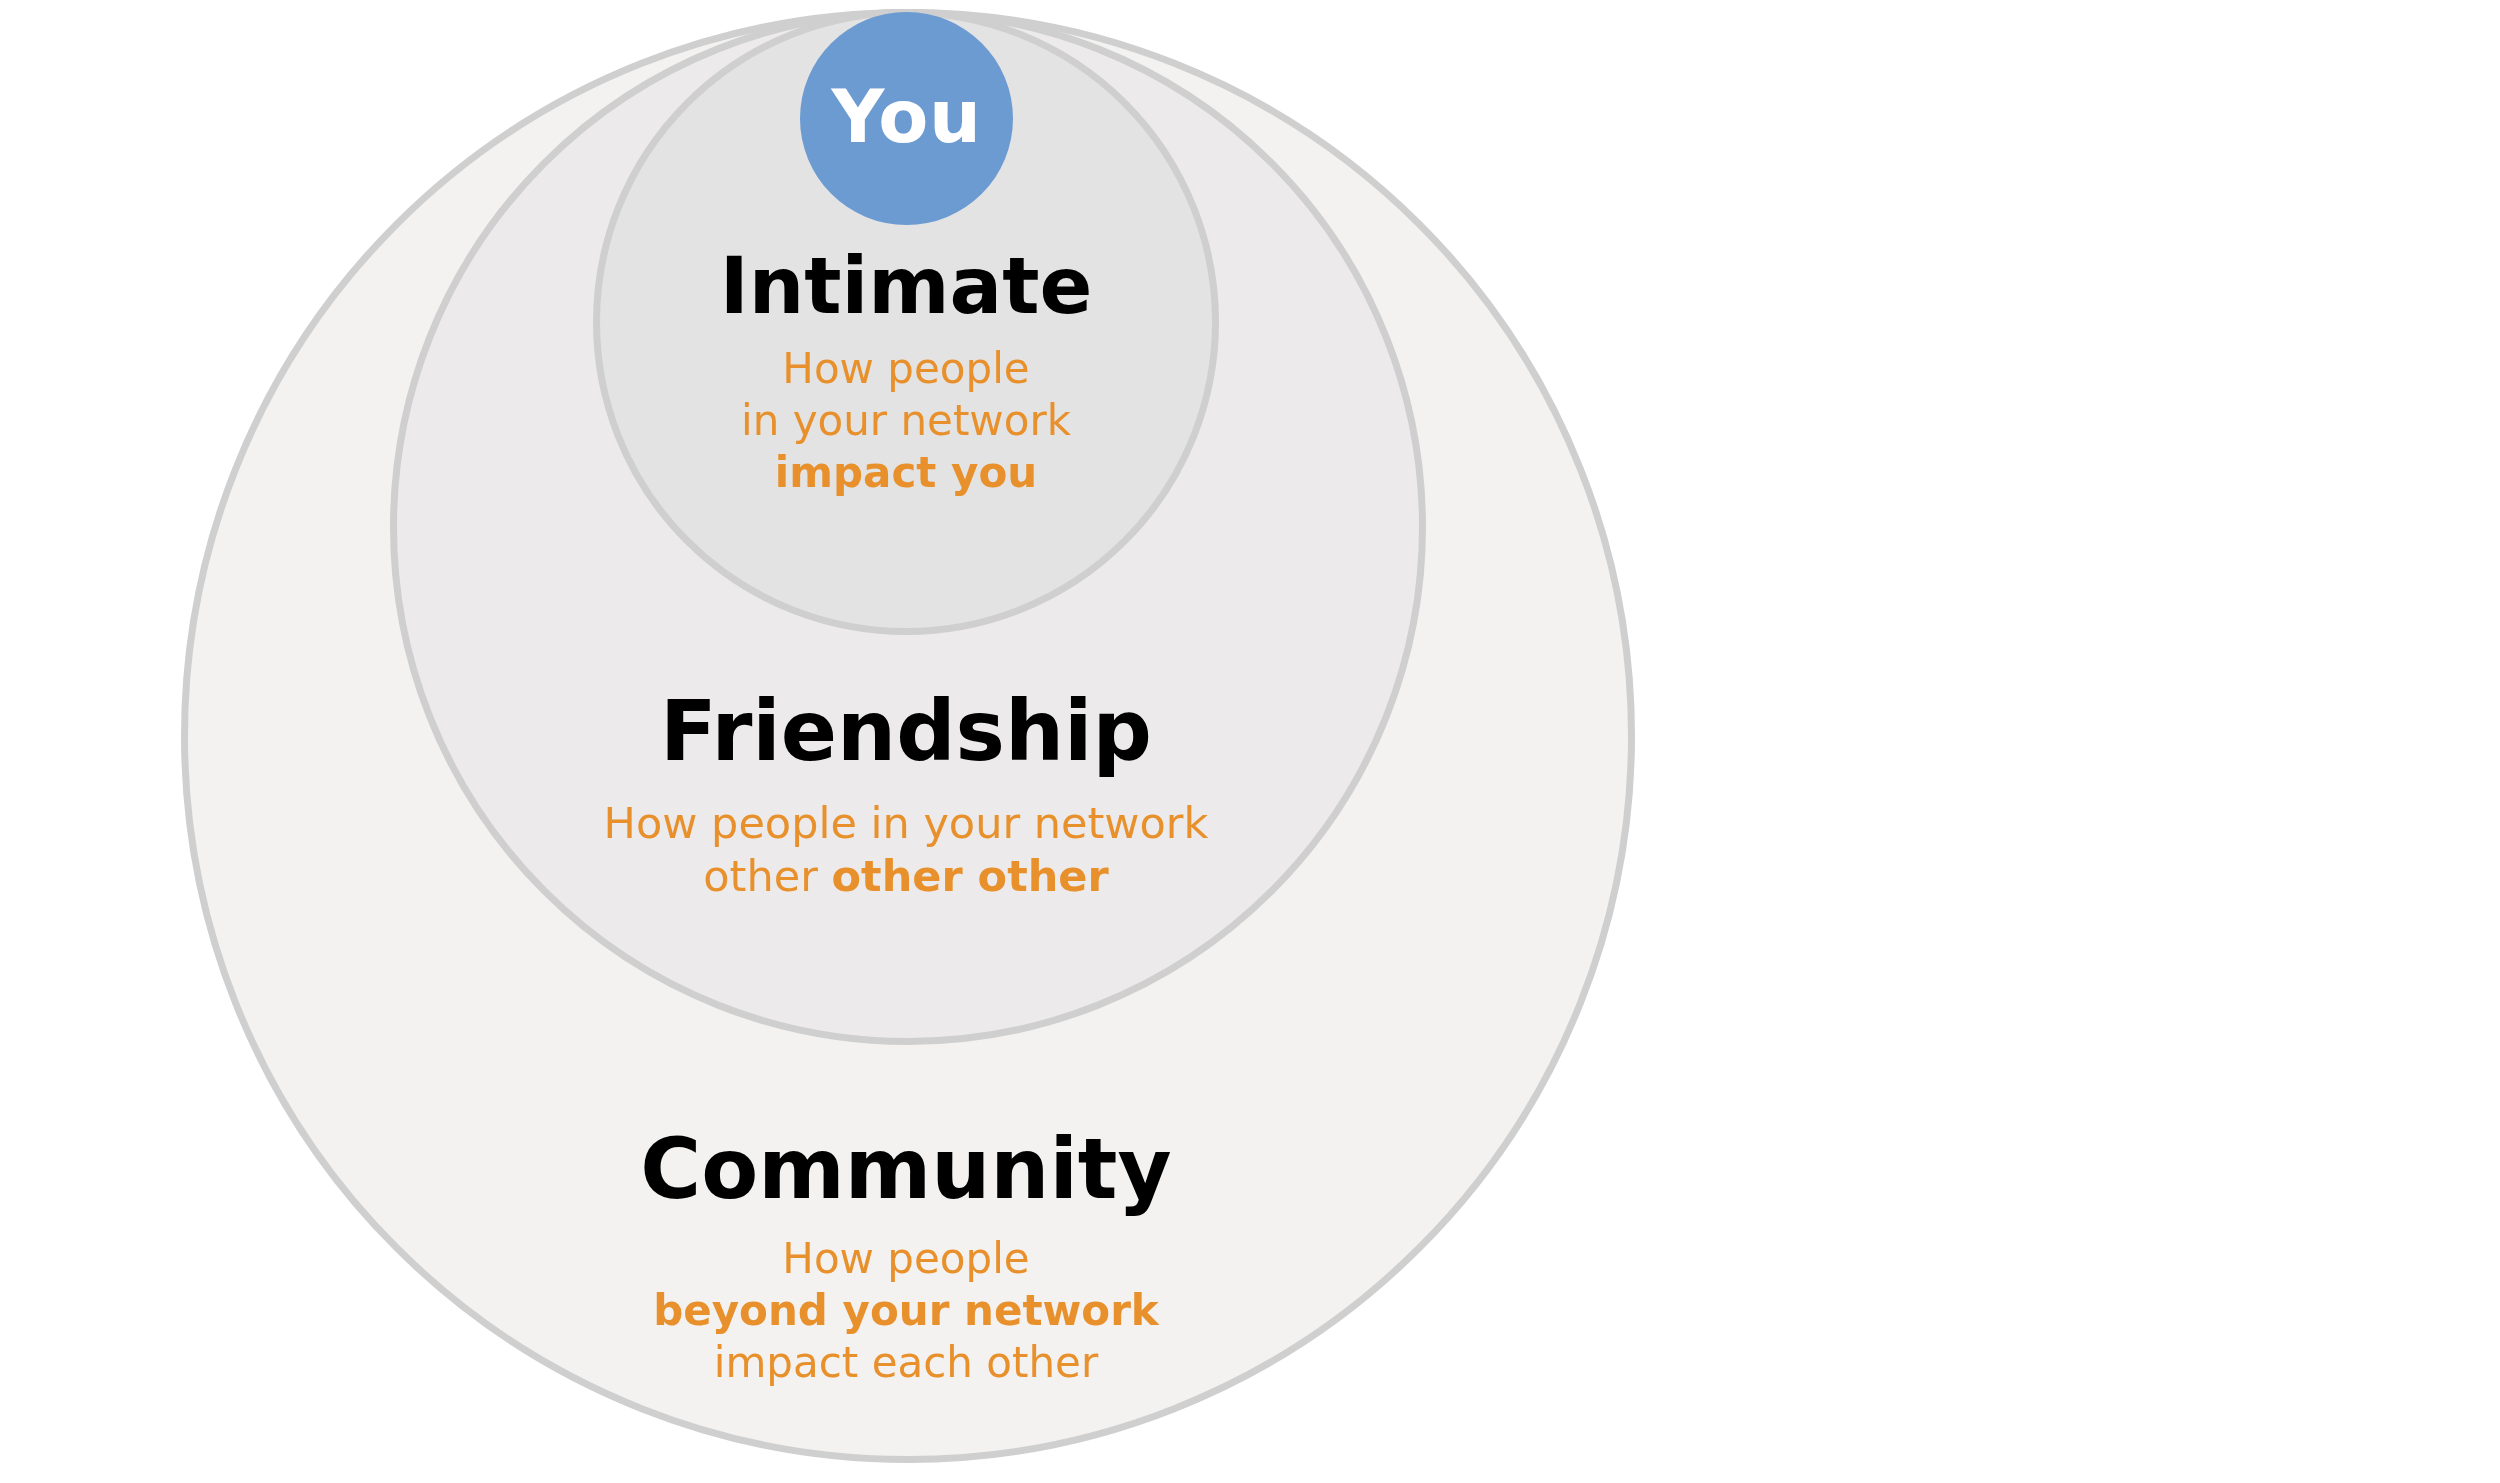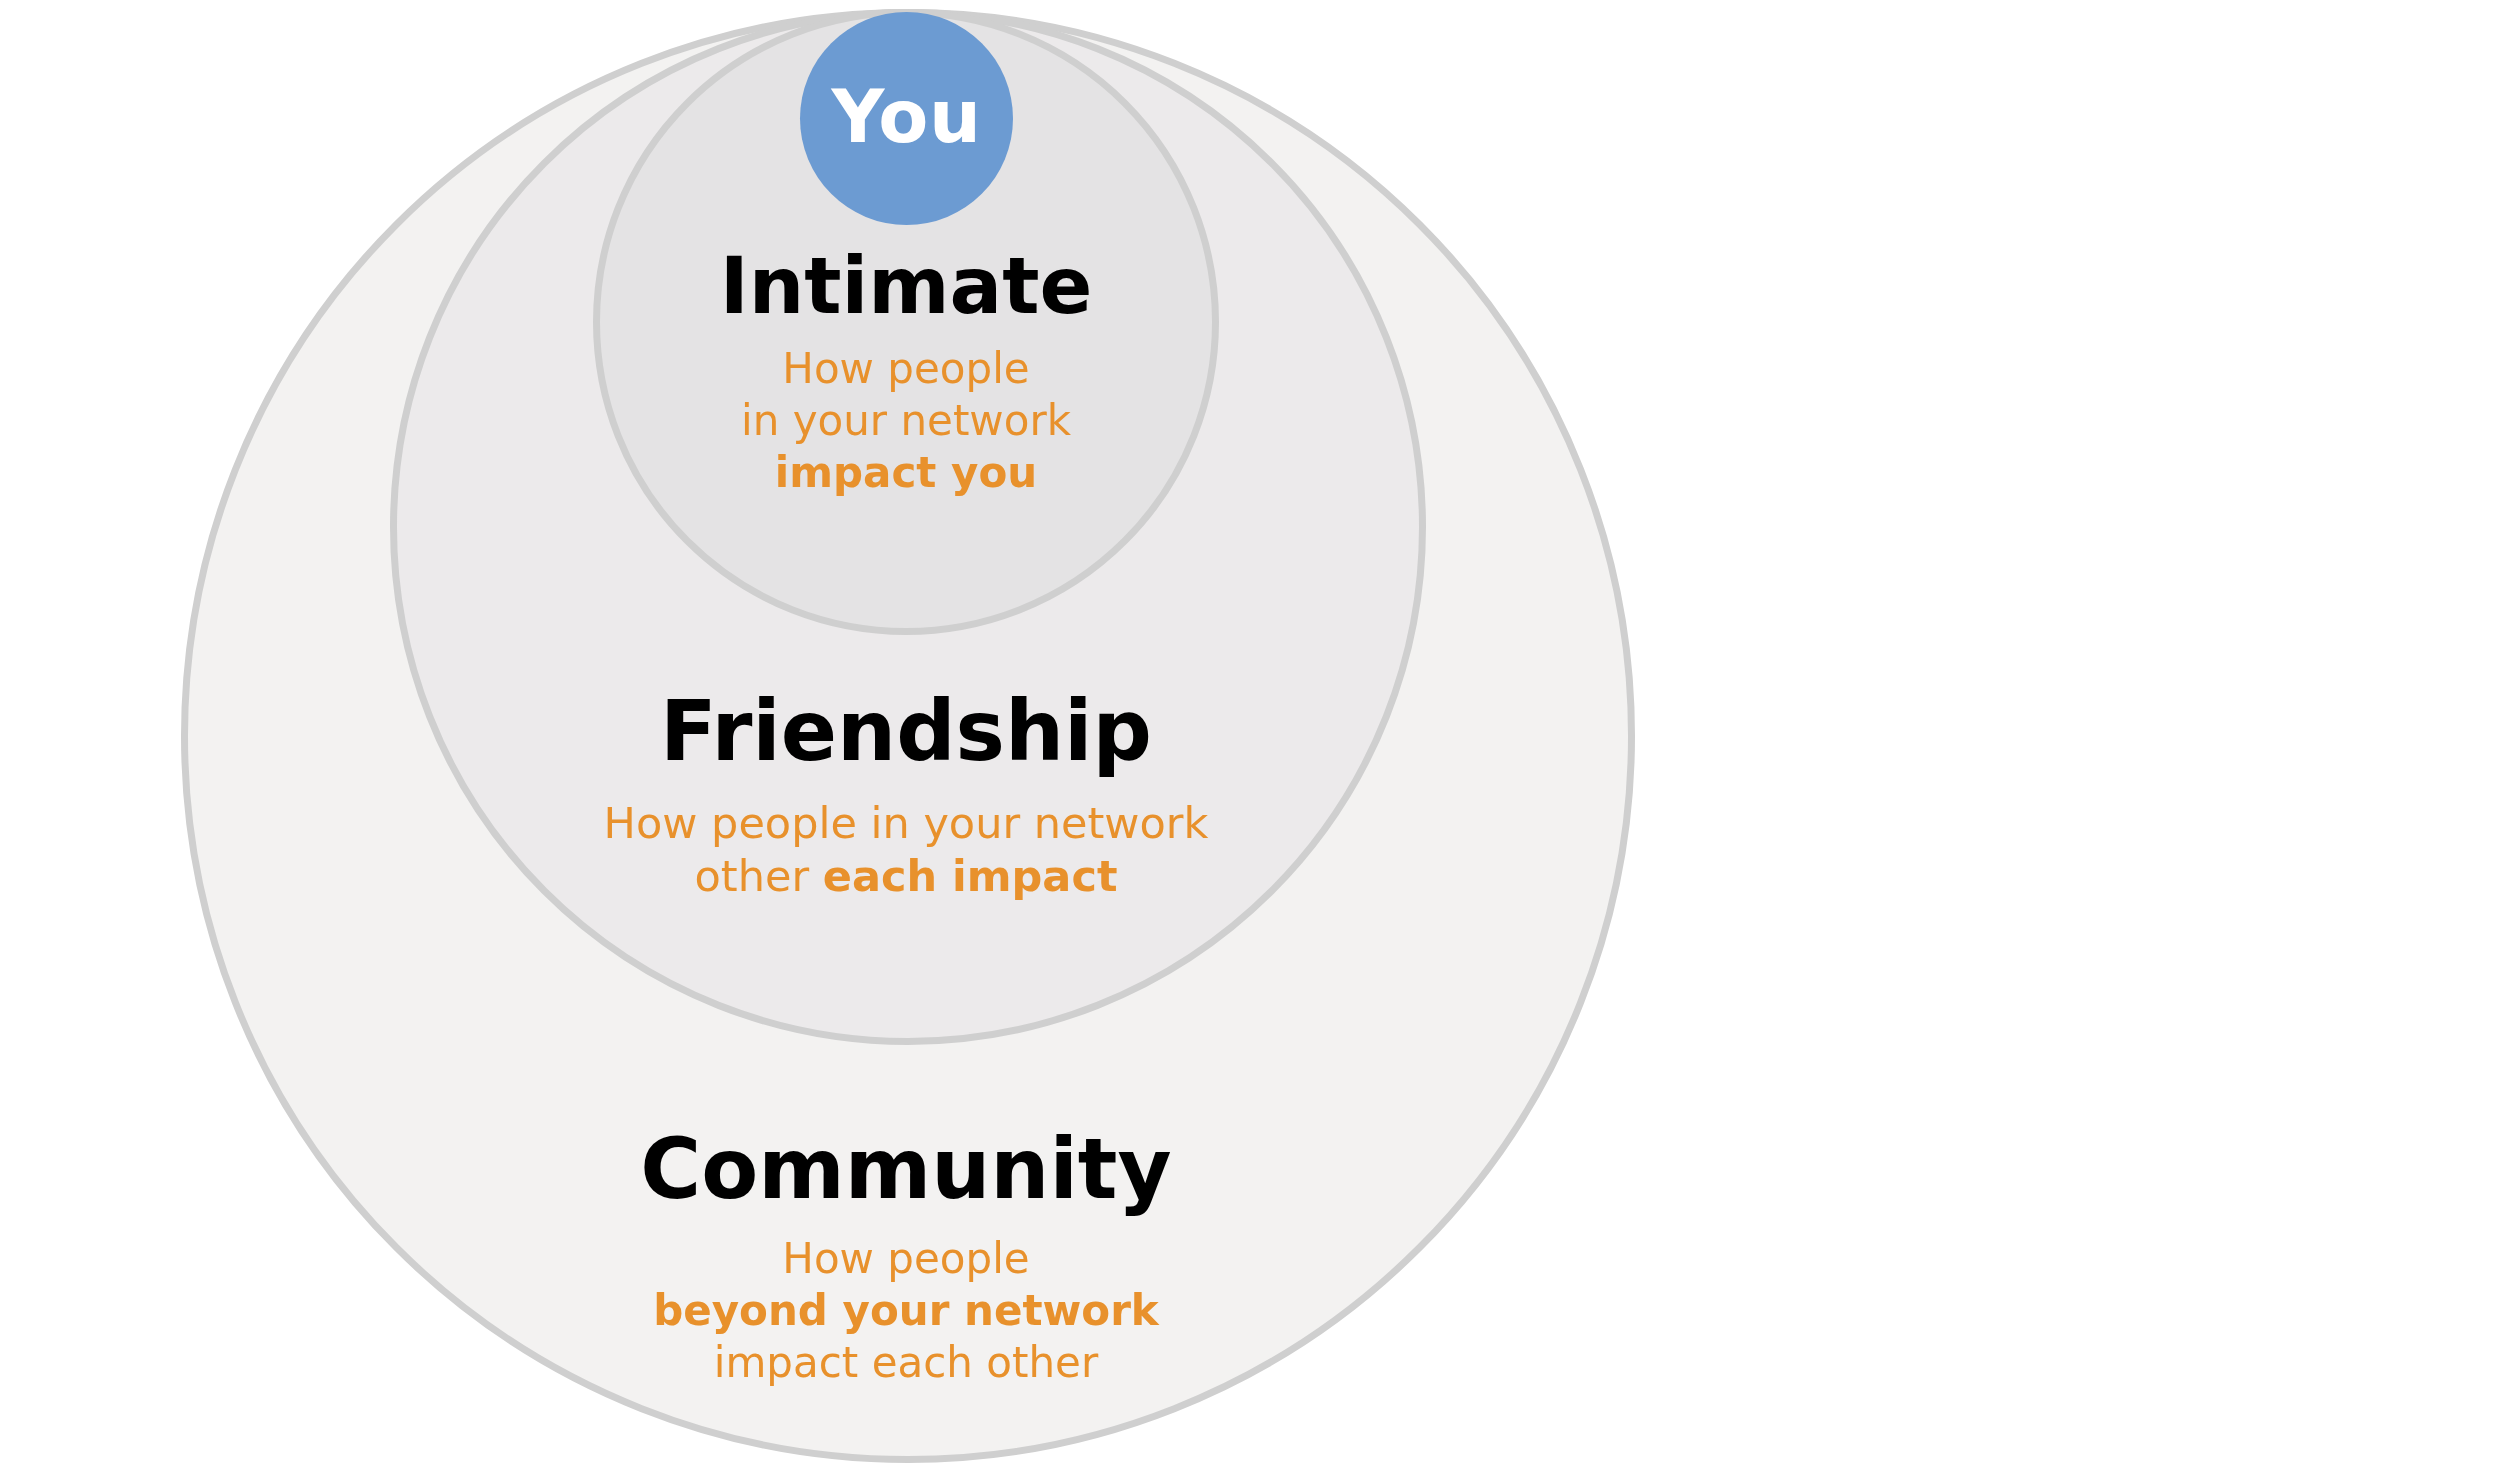--- a/index.html
+++ b/index.html
@@ -150,21 +150,21 @@
       <span class="ln">How people</span>
       <span class="ln">in your network</span>
       <span class="ln em">impact you</span>
     </div>
   </div>
 
   <div class="tier-block" id="block-friendship">
     <div class="tier-title">Friendship</div>
     <div class="tier-body">
       <span class="ln">How people in your network</span>
-      <span class="ln"><span>other </span><span class="em">each impact</span></span>
+      <span class="ln"><span>other </span><span class="em">other other</span></span>
     </div>
   </div>
 
   <div class="tier-block" id="block-community">
     <div class="tier-title">Community</div>
     <div class="tier-body">
       <span class="ln">How people</span>
       <span class="ln em">beyond your network</span>
       <span class="ln">impact each other</span>
     </div>

